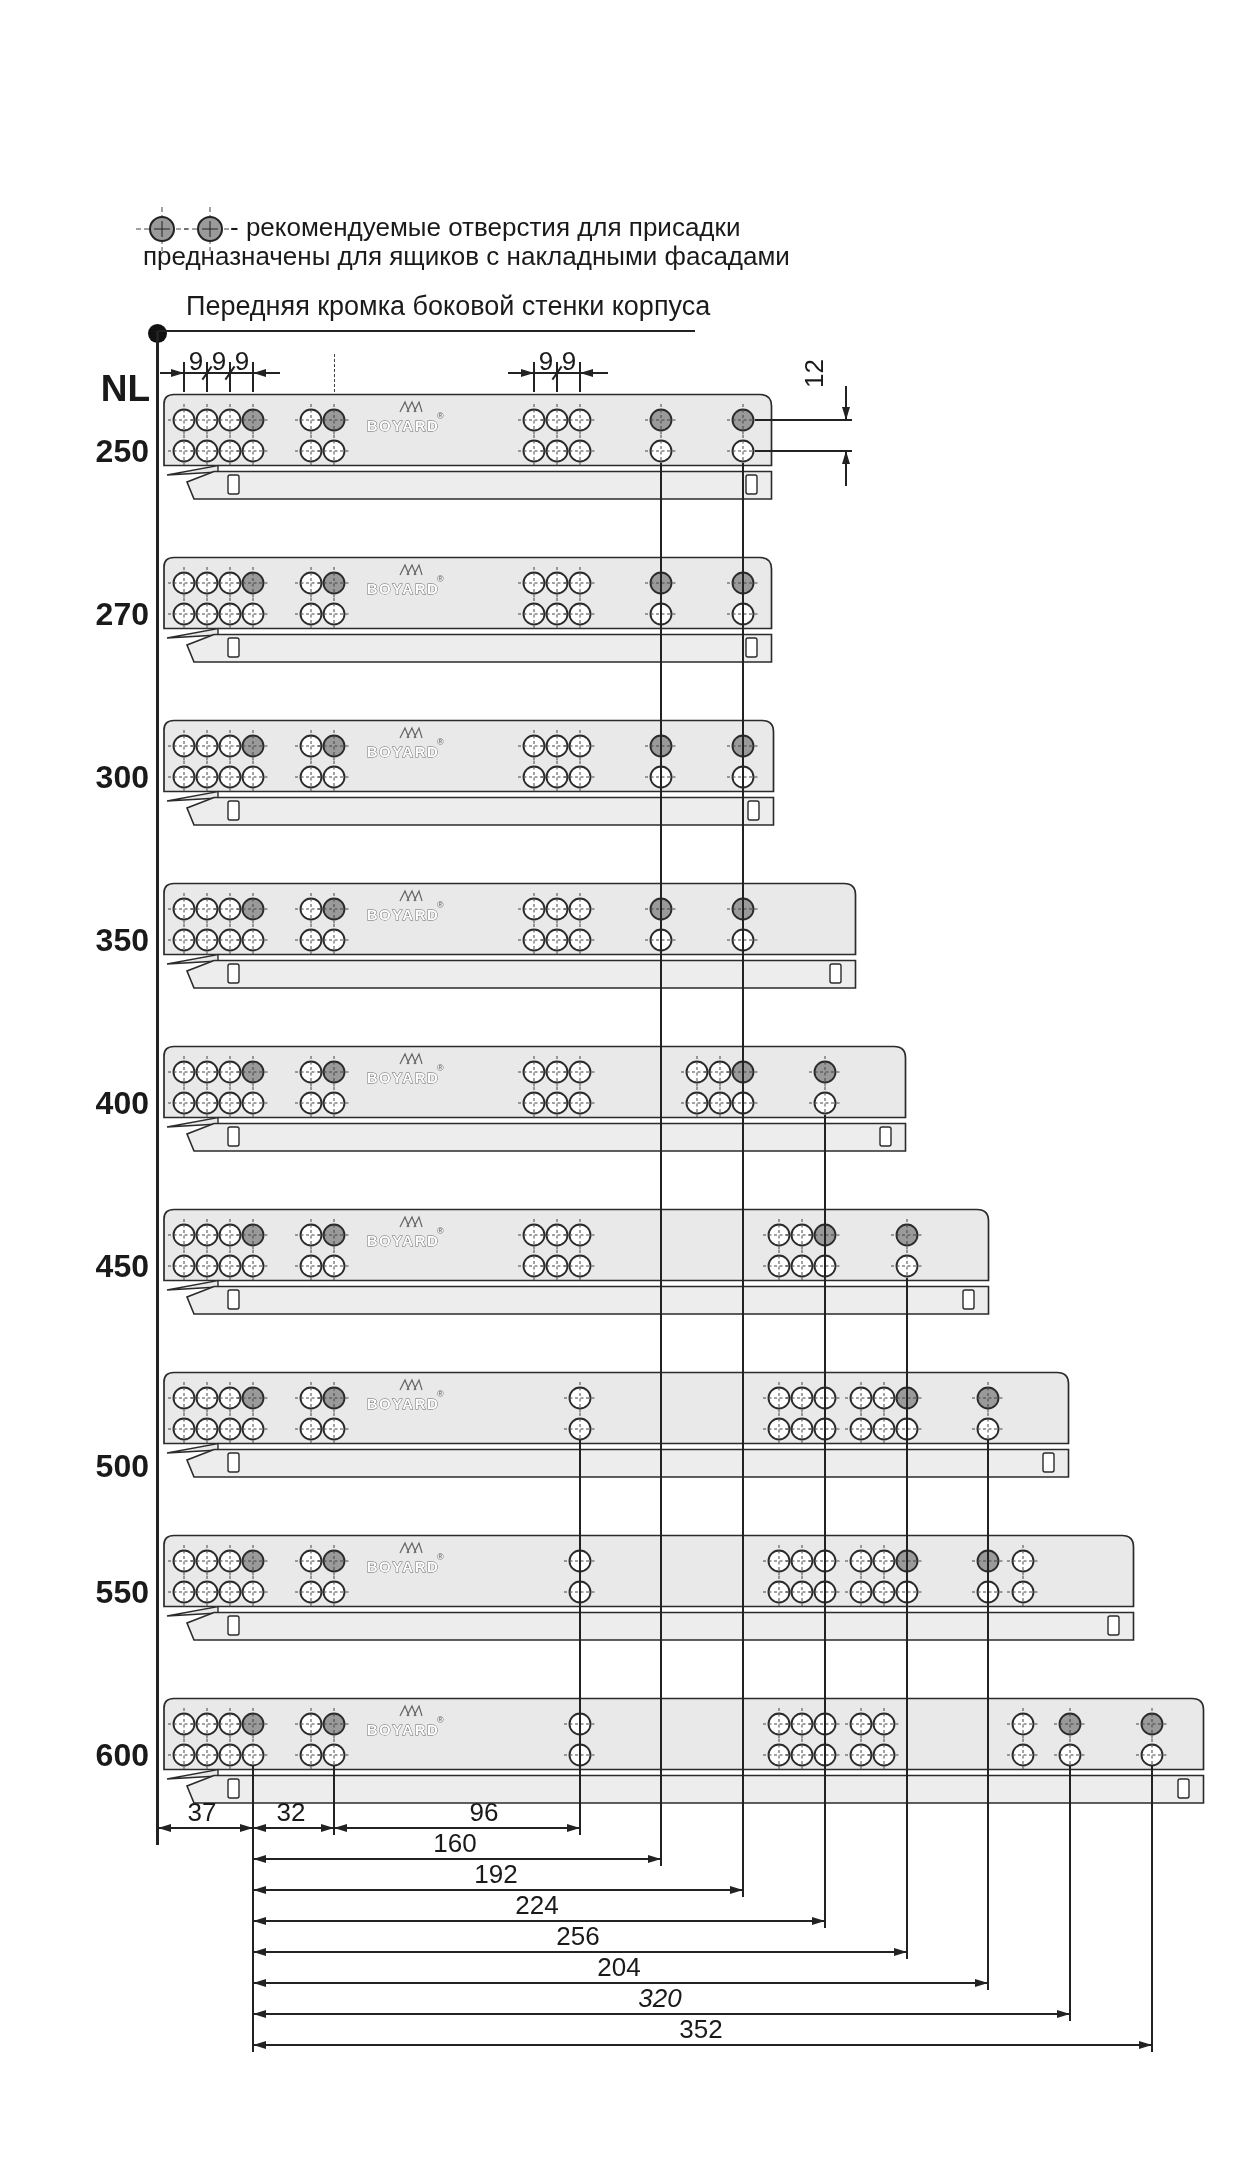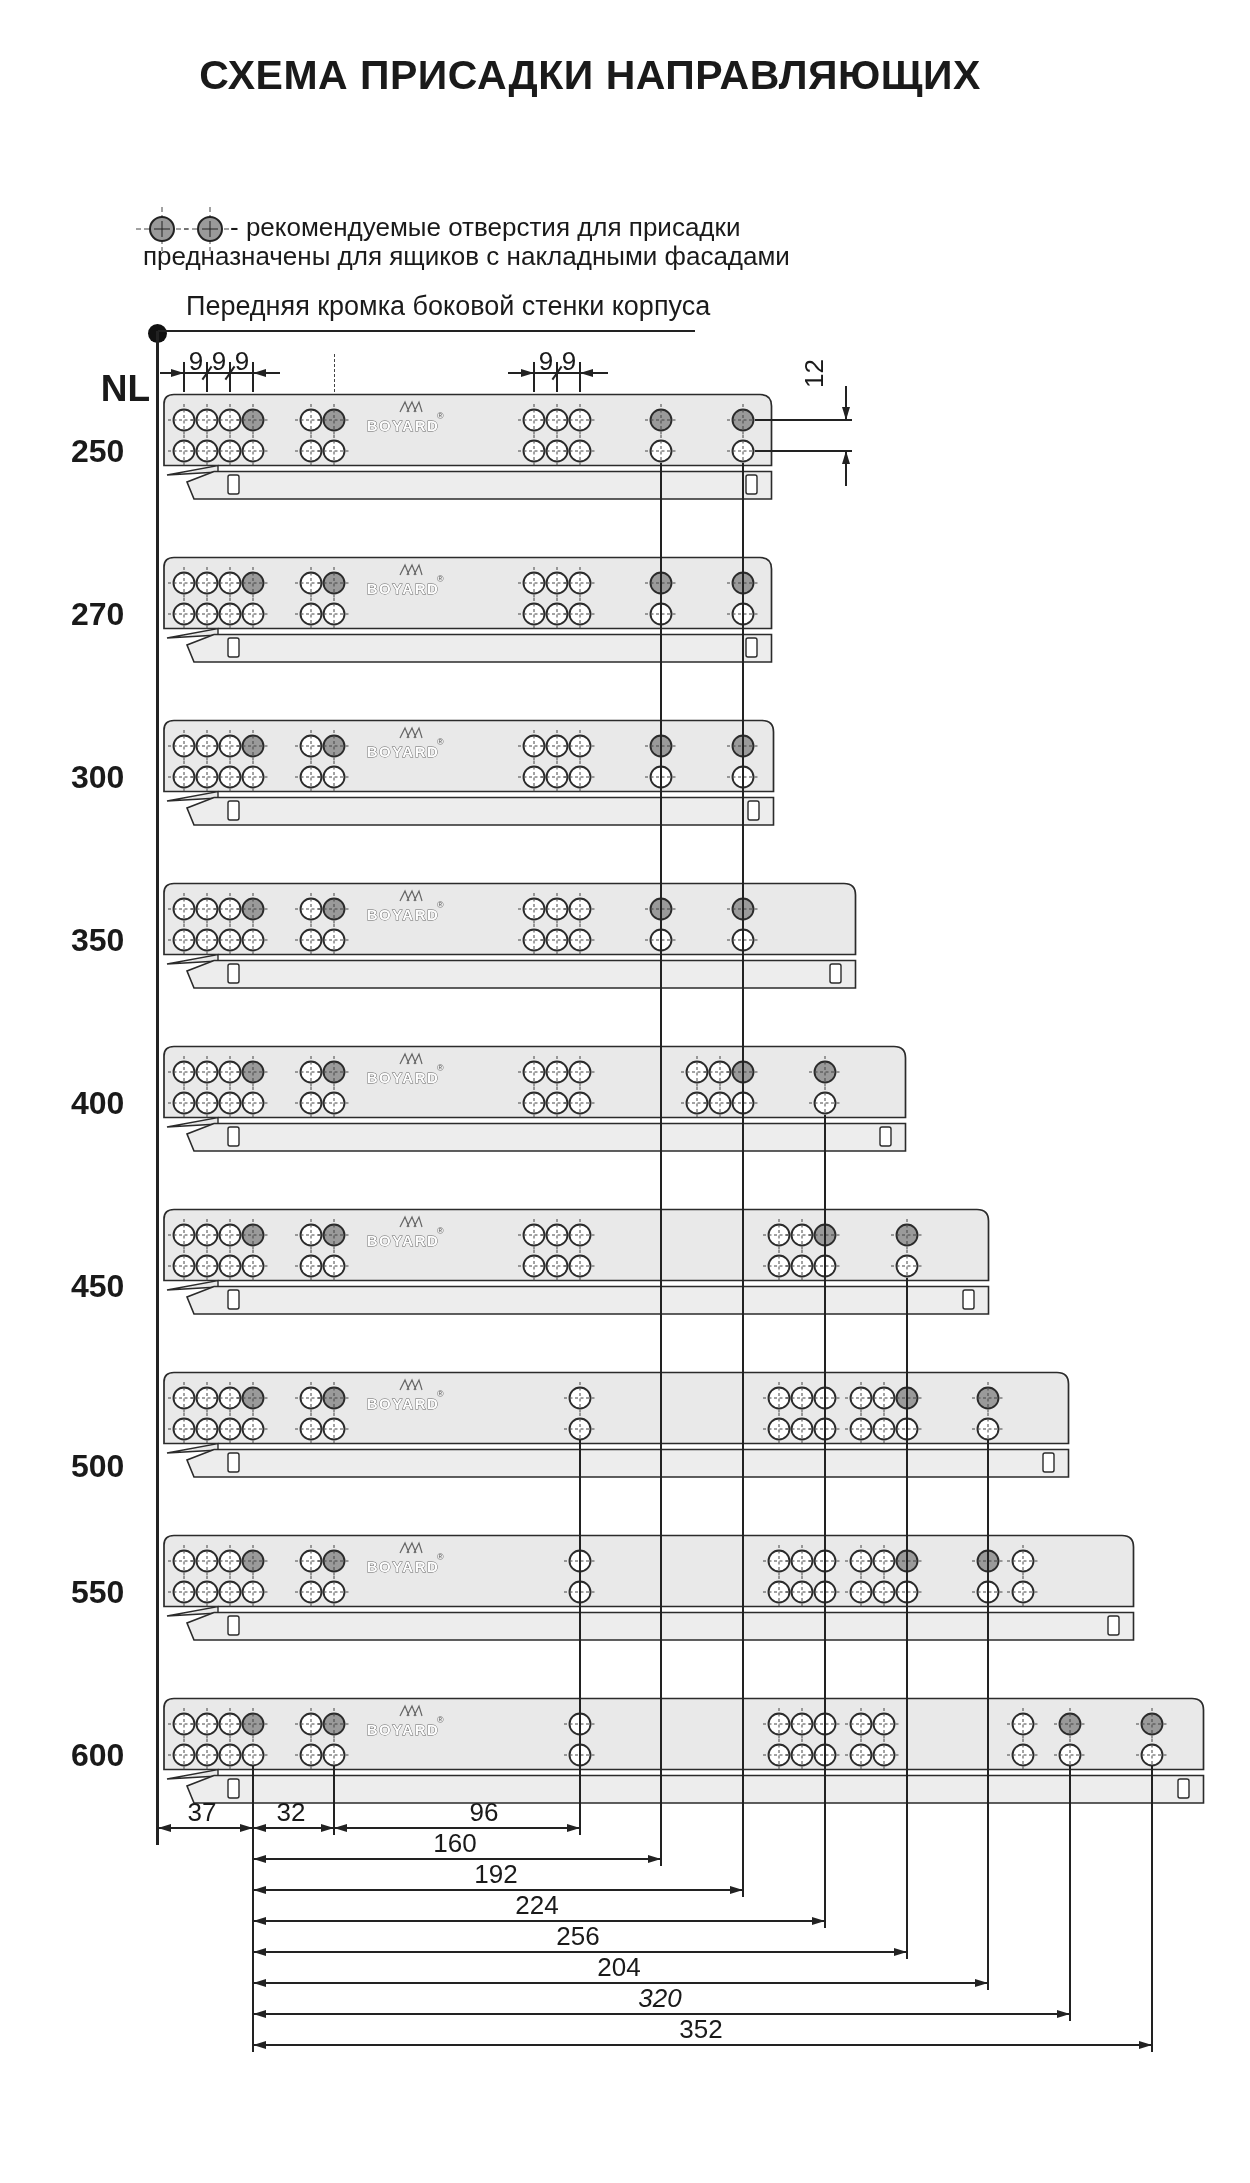--- a/index.html
+++ b/index.html
@@ -9,37 +9,36 @@
   #title{left:0;top:52px;width:1180px;text-align:center;font-size:41px;font-weight:bold;letter-spacing:.5px;}
   .legend-text{font-size:26px;}
   #legend-line1{left:230px;top:212px;}
   #legend-line2{left:143px;top:241px;}
   #front-label{left:186px;top:291px;font-size:27px;}
   .line{position:absolute;background:#222;}
   .dashline{position:absolute;border-left:1px dashed #444;}
   #front-dot{left:148px;top:324px;width:19px;height:19px;border-radius:50%;background:#111;}
   .nl{font-weight:bold;}
   #nl-label{left:60px;top:368px;width:90px;text-align:right;font-size:37px;}
-  .rail-label{width:90px;left:71px;font-size:32px;font-weight:bold;}
+  .rail-label{width:90px;left:59px;text-align:right;font-size:32px;font-weight:bold;}
   .dim-label{font-size:26px;white-space:nowrap;}
   .dim-label.c{transform:translateX(-50%);}
   .ar{position:absolute;width:0;height:0;border:solid transparent;}
   .ar.l{border-width:4px 13px 4px 0;border-right-color:#222;}
   .ar.r{border-width:4px 0 4px 13px;border-left-color:#222;}
   .ar.d{border-width:13px 4px 0 4px;border-top-color:#222;}
   .ar.u{border-width:0 4px 13px 4px;border-bottom-color:#222;}
   .tick{position:absolute;width:16px;height:2px;background:#222;transform:translate(-8px,-1px) rotate(-55deg);}
   #dim12-label{transform:rotate(-90deg);transform-origin:center;font-size:26px;}
   svg.rail{position:absolute;left:0;overflow:visible;}
 </style>
 </head>
 <body>
 
 <div id="canvas">
-  <div class="abs" id="title">СХЕМА ПРИСАДКИ НАПРАВЛЯЮЩИХ</div>
 
   <div id="legend">
     <svg class="abs" style="left:120px;top:200px" width="120" height="58" id="legend-svg">
         <line x1="16" y1="29" x2="68" y2="29" stroke="#444" stroke-width="1" stroke-dasharray="5,3"></line>
         <line x1="42" y1="7" x2="42" y2="51" stroke="#444" stroke-width="1" stroke-dasharray="5,3"></line>
         <circle cx="42" cy="29" r="12" fill="#9a9a9a" stroke="#222" stroke-width="2"></circle>
         <line x1="34" y1="29" x2="50" y2="29" stroke="#222" stroke-width="1"></line>
         <line x1="42" y1="21" x2="42" y2="37" stroke="#222" stroke-width="1"></line>
         <line x1="64" y1="29" x2="116" y2="29" stroke="#444" stroke-width="1" stroke-dasharray="5,3"></line>
         <line x1="90" y1="7" x2="90" y2="51" stroke="#444" stroke-width="1" stroke-dasharray="5,3"></line>
@@ -547,21 +546,21 @@
         <circle cx="802" cy="58" r="10.5" fill="#ffffff" stroke="#2b2b2b" stroke-width="1.9"></circle>
         <line x1="786" y1="58" x2="818" y2="58" stroke="#444" stroke-width="1" stroke-dasharray="3,2.5"></line>
         <line x1="802" y1="42" x2="802" y2="74" stroke="#444" stroke-width="1" stroke-dasharray="3,2.5"></line>
         <circle cx="825" cy="58" r="10.5" fill="#ffffff" stroke="#2b2b2b" stroke-width="1.9"></circle>
         <line x1="809" y1="58" x2="841" y2="58" stroke="#444" stroke-width="1" stroke-dasharray="3,2.5"></line>
         <line x1="825" y1="42" x2="825" y2="74" stroke="#444" stroke-width="1" stroke-dasharray="3,2.5"></line>
         <circle cx="907" cy="58" r="10.5" fill="#ffffff" stroke="#2b2b2b" stroke-width="1.9"></circle>
         <line x1="891" y1="58" x2="923" y2="58" stroke="#444" stroke-width="1" stroke-dasharray="3,2.5"></line>
         <line x1="907" y1="42" x2="907" y2="74" stroke="#444" stroke-width="1" stroke-dasharray="3,2.5"></line>
       </svg>
-      <div class="abs rail-label" style="top: 1248px; margin-top: 20px;">450</div>
+      <div class="abs rail-label" style="top: 1248px;">450</div>
       <svg class="rail" width="1250" height="112" style="top: 1371px;">
         <path d="M 164 72.5 L 164 11 Q 164 1.5 174 1.5 L 1057 1.5 Q 1068.5 1.5 1068.5 13 L 1068.5 72.5 Z" fill="#e9e9e9" stroke="#2b2b2b" stroke-width="1.7"></path>
         <path d="M 167 82 L 218 72.5 L 218 79 Z" fill="#e9e9e9" stroke="#2b2b2b" stroke-width="1.4"></path>
         <path d="M 214 78.5 L 1068.5 78.5 L 1068.5 106 L 194 106 L 187 89 Z" fill="#ededed" stroke="#2b2b2b" stroke-width="1.6"></path>
         <rect x="228" y="82" width="11" height="19" rx="2" fill="#fff" stroke="#2b2b2b" stroke-width="1.4"></rect>
         <rect x="1043" y="82" width="11" height="19" rx="2" fill="#fff" stroke="#2b2b2b" stroke-width="1.4"></rect>
         <g>
           <path d="M 400 19 L 405 9 L 409 19 M 407 19 L 412 9 L 416 19 M 414 19 L 419 9 L 422 19" fill="none" stroke="#666" stroke-width="1.2"></path>
           <text x="403" y="38" text-anchor="middle" font-size="15px" font-weight="bold" letter-spacing="1.5" font-family="&quot;Liberation Sans&quot;,sans-serif" fill="#fdfdfd" stroke="#666" stroke-width="0.9" style="paint-order:stroke">BOYARD</text>
           <text x="437" y="26" font-size="9px" fill="#666" font-family="&quot;Liberation Sans&quot;,sans-serif">®</text>

